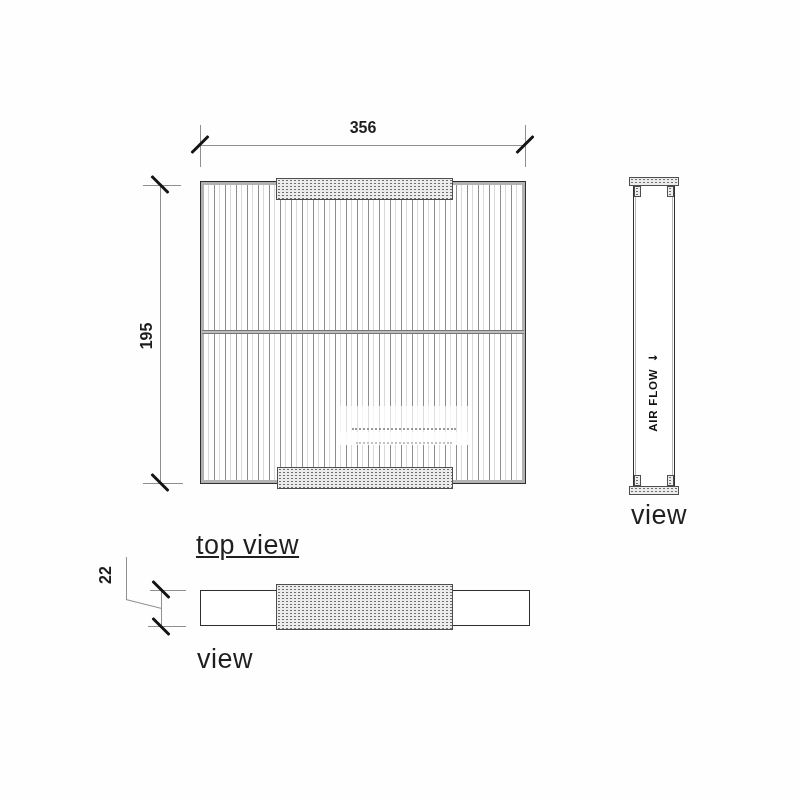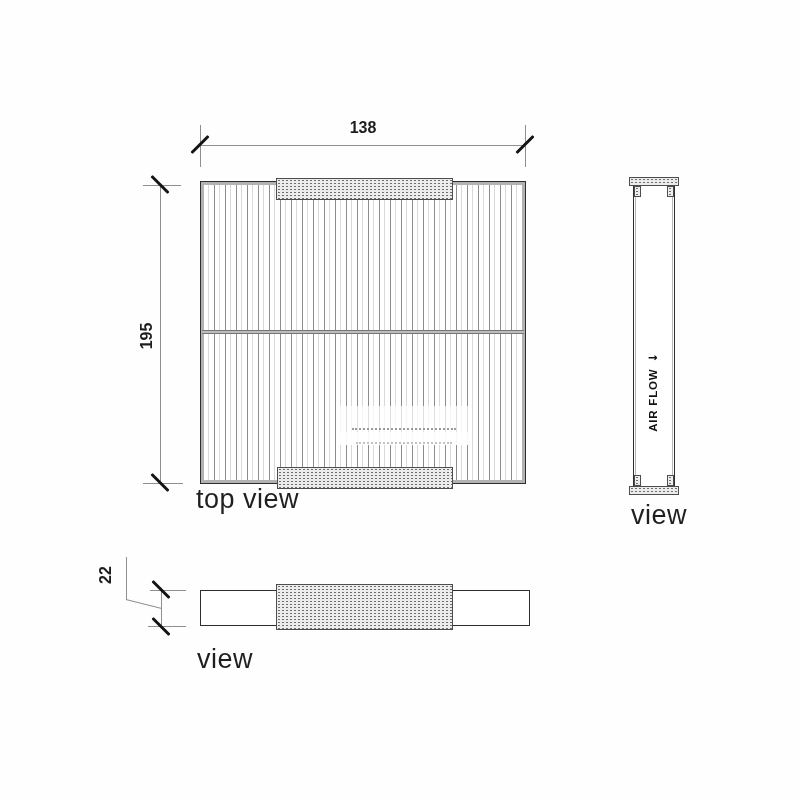--- a/index.html
+++ b/index.html
@@ -40,21 +40,21 @@
 </head>
 <body>
 
 <div id="canvas">
 
   <div class="dimline" style="left:200px;top:125px;width:1px;height:42px;"></div>
   <div class="dimline" style="left:525px;top:125px;width:1px;height:42px;"></div>
   <div class="dimline" style="left:200px;top:145px;width:326px;height:1px;"></div>
   <div class="tick fwd" style="left:188px;top:143px;"></div>
   <div class="tick fwd" style="left:513px;top:143px;"></div>
-  <div class="dimtext" style="left:338px;top:119px;width:50px;">138</div>
+  <div class="dimtext" style="left:338px;top:119px;width:50px;">356</div>
 
   <div class="dimline" style="left:160px;top:185px;width:1px;height:298px;"></div>
   <div class="dimline" style="left:143px;top:185px;width:38px;height:1px;"></div>
   <div class="dimline" style="left:143px;top:483px;width:40px;height:1px;"></div>
   <div class="tick back" style="left:148px;top:183px;"></div>
   <div class="tick back" style="left:148px;top:481px;"></div>
   <div class="dimtext rot" style="left:125px;top:327px;width:44px;height:18px;">195</div>
 
   <div class="frame" style="left:200px;top:181px;width:324px;height:301px;">
     <div class="frame-inner"></div>
@@ -64,21 +64,21 @@
   <div class="fade" style="left:340px;top:406px;width:128px;height:26px;background:rgba(255,255,255,0.72);z-index:2;"></div>
   <div class="dotted-remnant" style="left:352px;top:428px;width:104px;border-top:2px dotted #9a9a9a;z-index:3;"></div>
   <div class="fade" style="left:336px;top:432px;width:136px;height:13px;background:rgba(255,255,255,0.94);z-index:2;"></div>
   <div class="dotted-remnant" style="left:356px;top:442px;width:96px;border-top:2px dotted #c2c2c2;z-index:3;"></div>
 
   <div class="rib" style="left:202px;top:330px;width:322px;height:4px;z-index:3;"></div>
 
   <div class="stipple" style="left:276px;top:178px;width:175px;height:20px;z-index:4;"></div>
   <div class="stipple" style="left:277px;top:467px;width:174px;height:20px;z-index:4;"></div>
 
-  <div class="caption" style="left:196px;top:484px;">top view</div>
+  <div class="caption" style="left:196px;top:530px;text-decoration:underline;">top view</div>
 
   <div class="frame" style="left:633px;top:182px;width:40px;height:306px;">
     <div class="side-inner"></div>
   </div>
 
   <div class="stipple" style="left:629px;top:177px;width:48px;height:7px;z-index:4;"></div>
   <div class="stipple" style="left:634px;top:186px;width:5px;height:9px;z-index:4;"></div>
   <div class="stipple" style="left:667px;top:186px;width:5px;height:9px;z-index:4;"></div>
 
   <div class="stipple" style="left:629px;top:486px;width:48px;height:7px;z-index:4;"></div>

